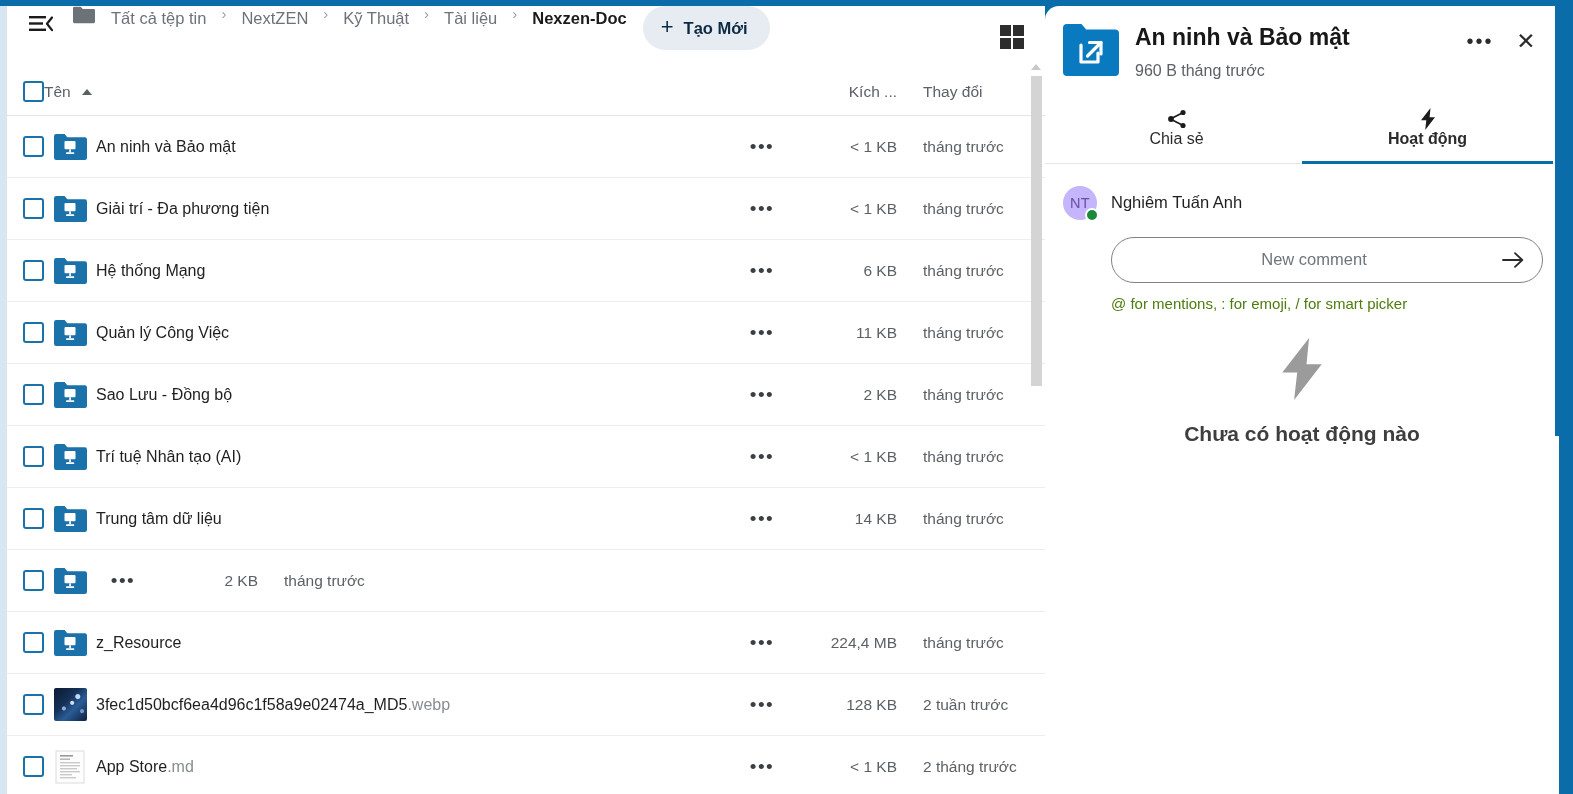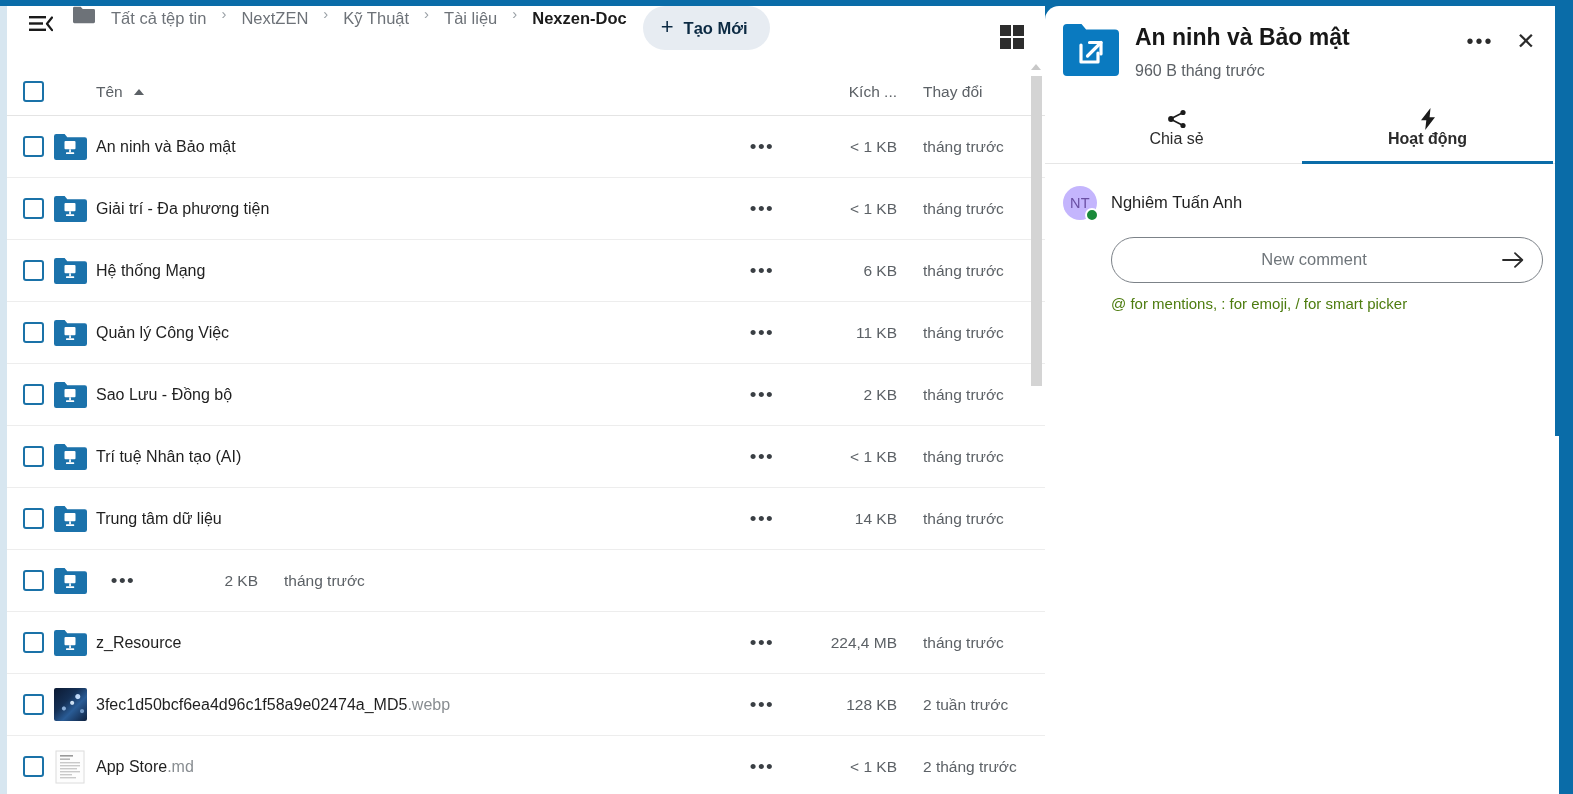--- a/index.html
+++ b/index.html
@@ -124,21 +124,20 @@
     width: 21px; height: 21px;
     border: 2px solid #1a72a8;
     border-radius: 3px;
     background: #fff;
     flex: 0 0 auto;
     cursor: pointer;
   }
   #table-header .col-name {
     flex: 1 1 auto;
     display: flex; align-items: center; gap: 11px;
-    padding-left: 52px;
     font-size: 15.5px;
     color: #5c6166;
     cursor: pointer;
   }
   .sort-caret {
     width: 0; height: 0;
     border-left: 5px solid transparent;
     border-right: 5px solid transparent;
     border-bottom: 6px solid #5c6166;
   }
@@ -716,16 +715,22 @@
         <button id="comment-submit">
           <svg width="22" height="18" viewBox="0 0 22 18">
             <path d="M1 9h18.5M13 2.2 20.3 9 13 15.8" stroke="#2b2b2b" stroke-width="1.8" fill="none" stroke-linecap="round" stroke-linejoin="round"></path>
           </svg>
         </button>
       </div>
 
       <div id="comment-hint">@ for mentions, : for emoji, / for smart picker</div>
     </div>
 
+    <div id="empty-state">
+      <svg id="empty-icon" viewBox="0 0 18 22">
+        <path d="M11.5 0 2 12.2h5.3L6.2 22 16 9.3h-5.4Z" fill="#9b9b9b"></path>
+      </svg>
+      <div id="empty-text">Chưa có hoạt động nào</div>
+    </div>
 
     <div id="details-scroll-thumb"></div>
   </div>
 </div>
 
 </body></html>

